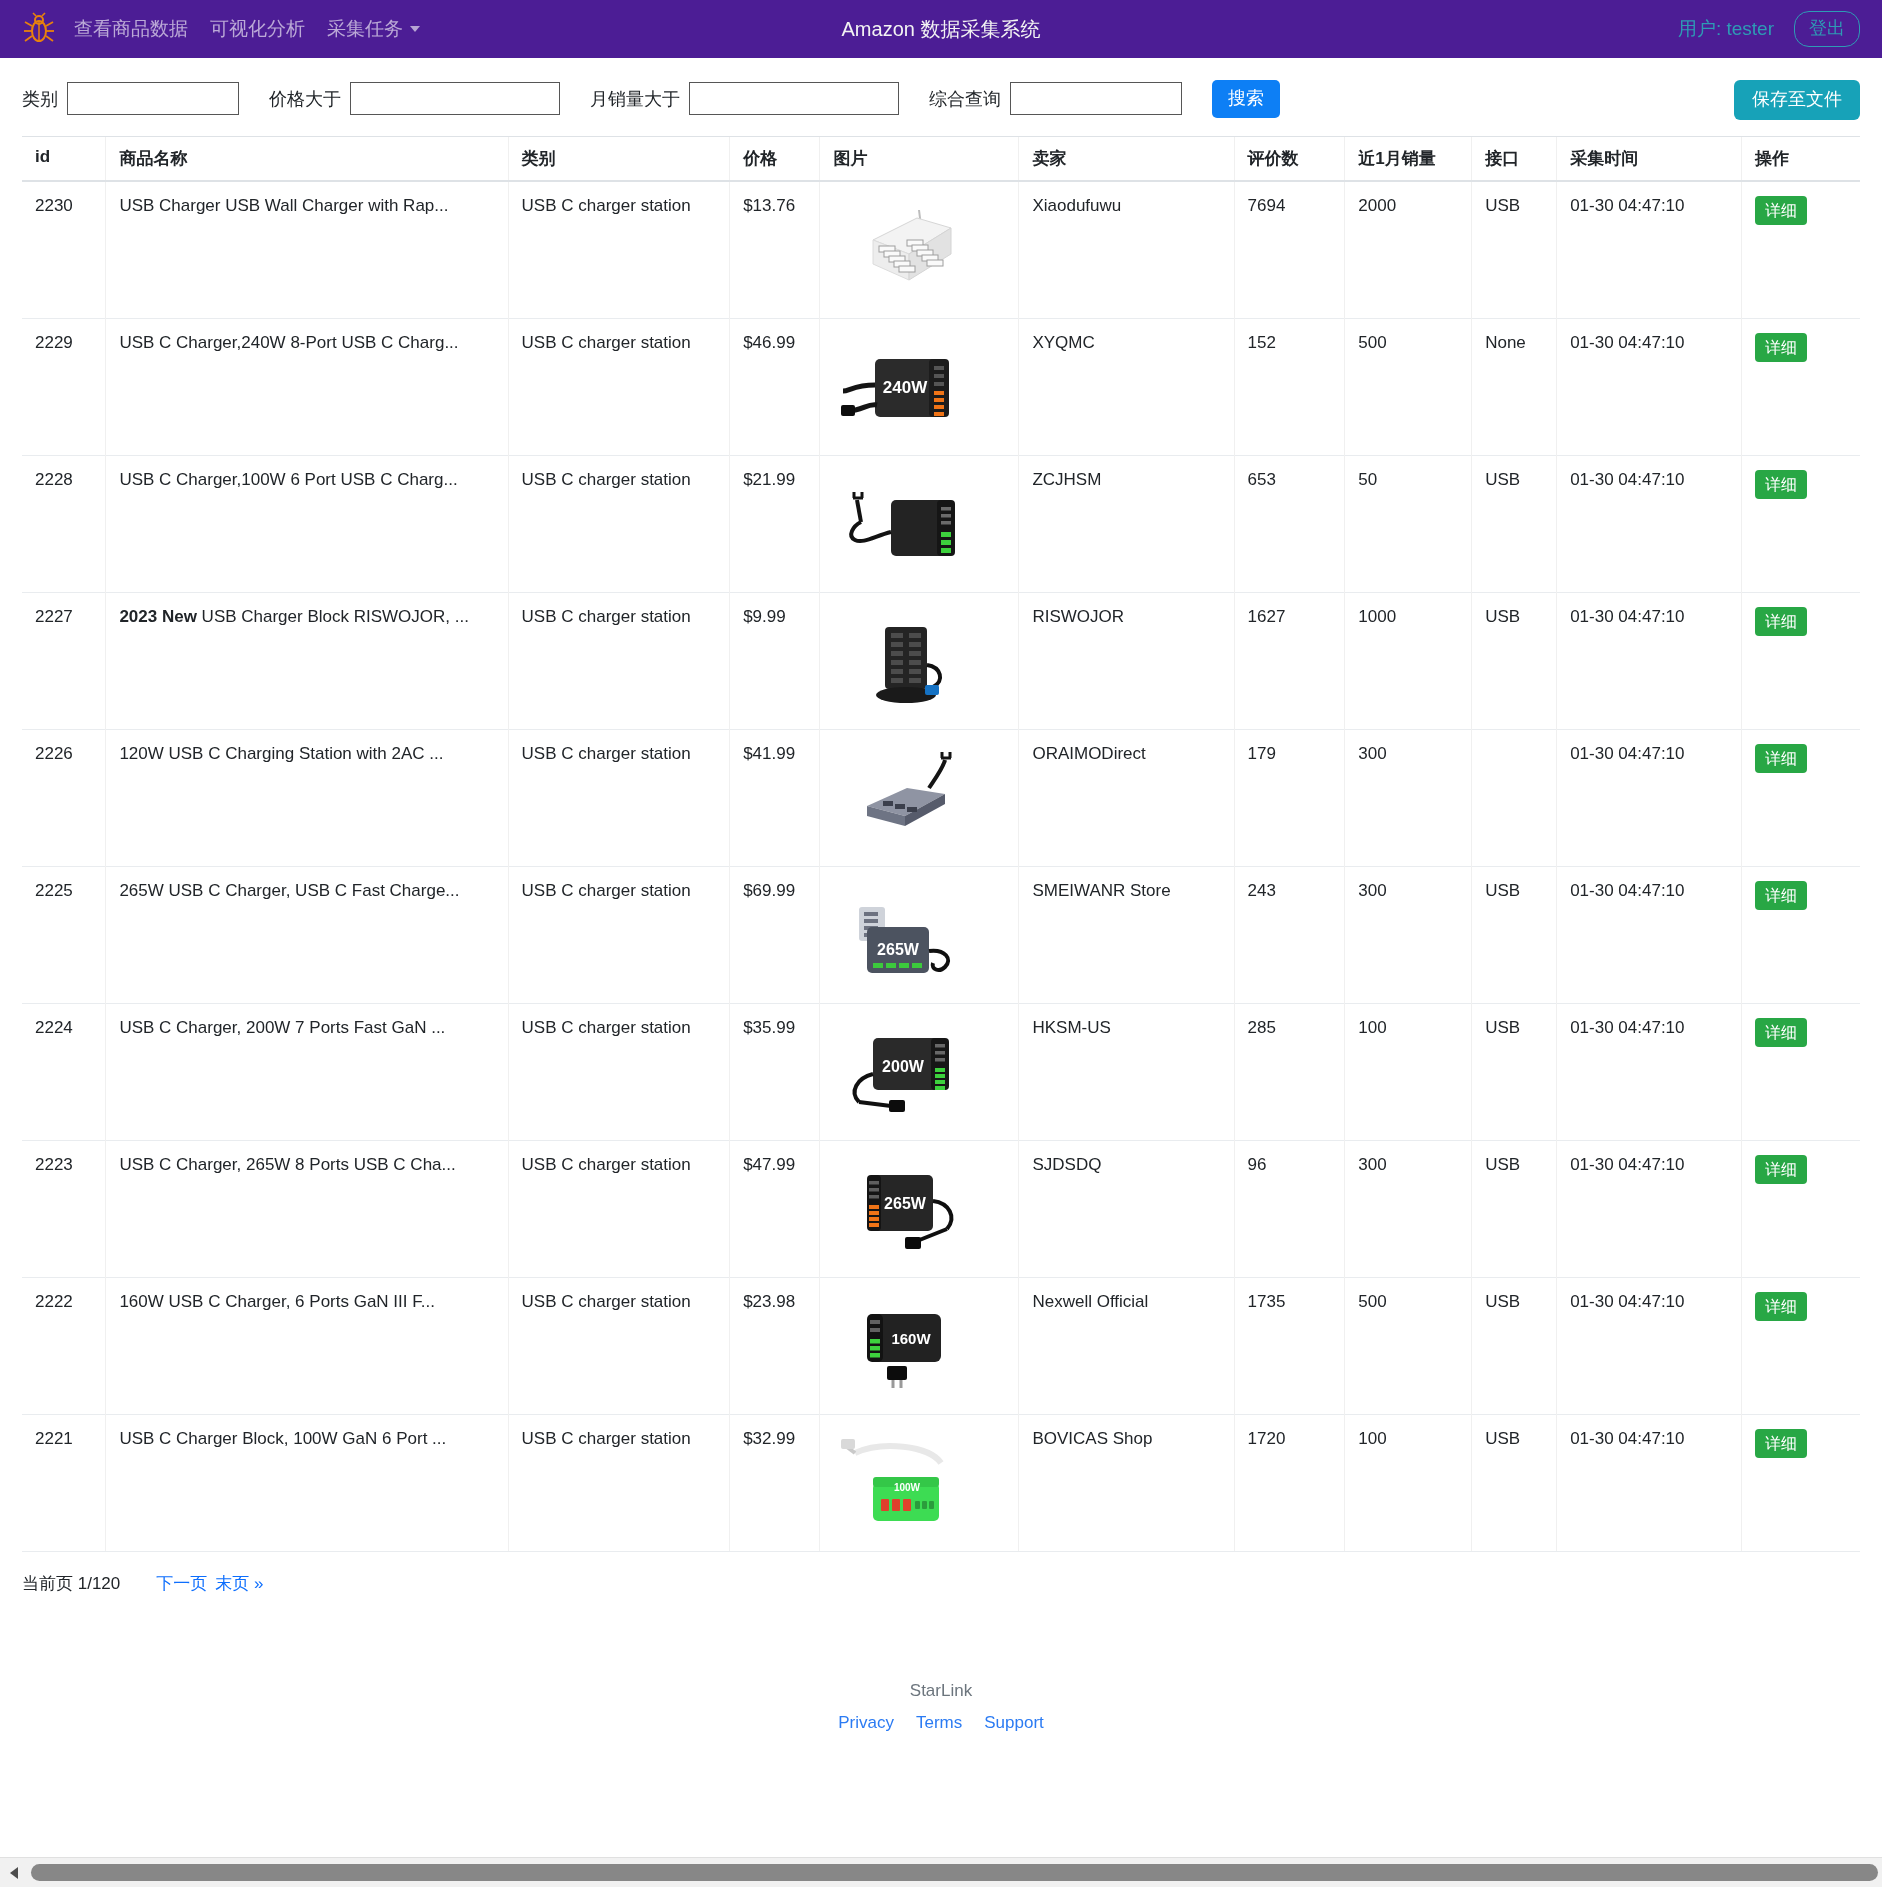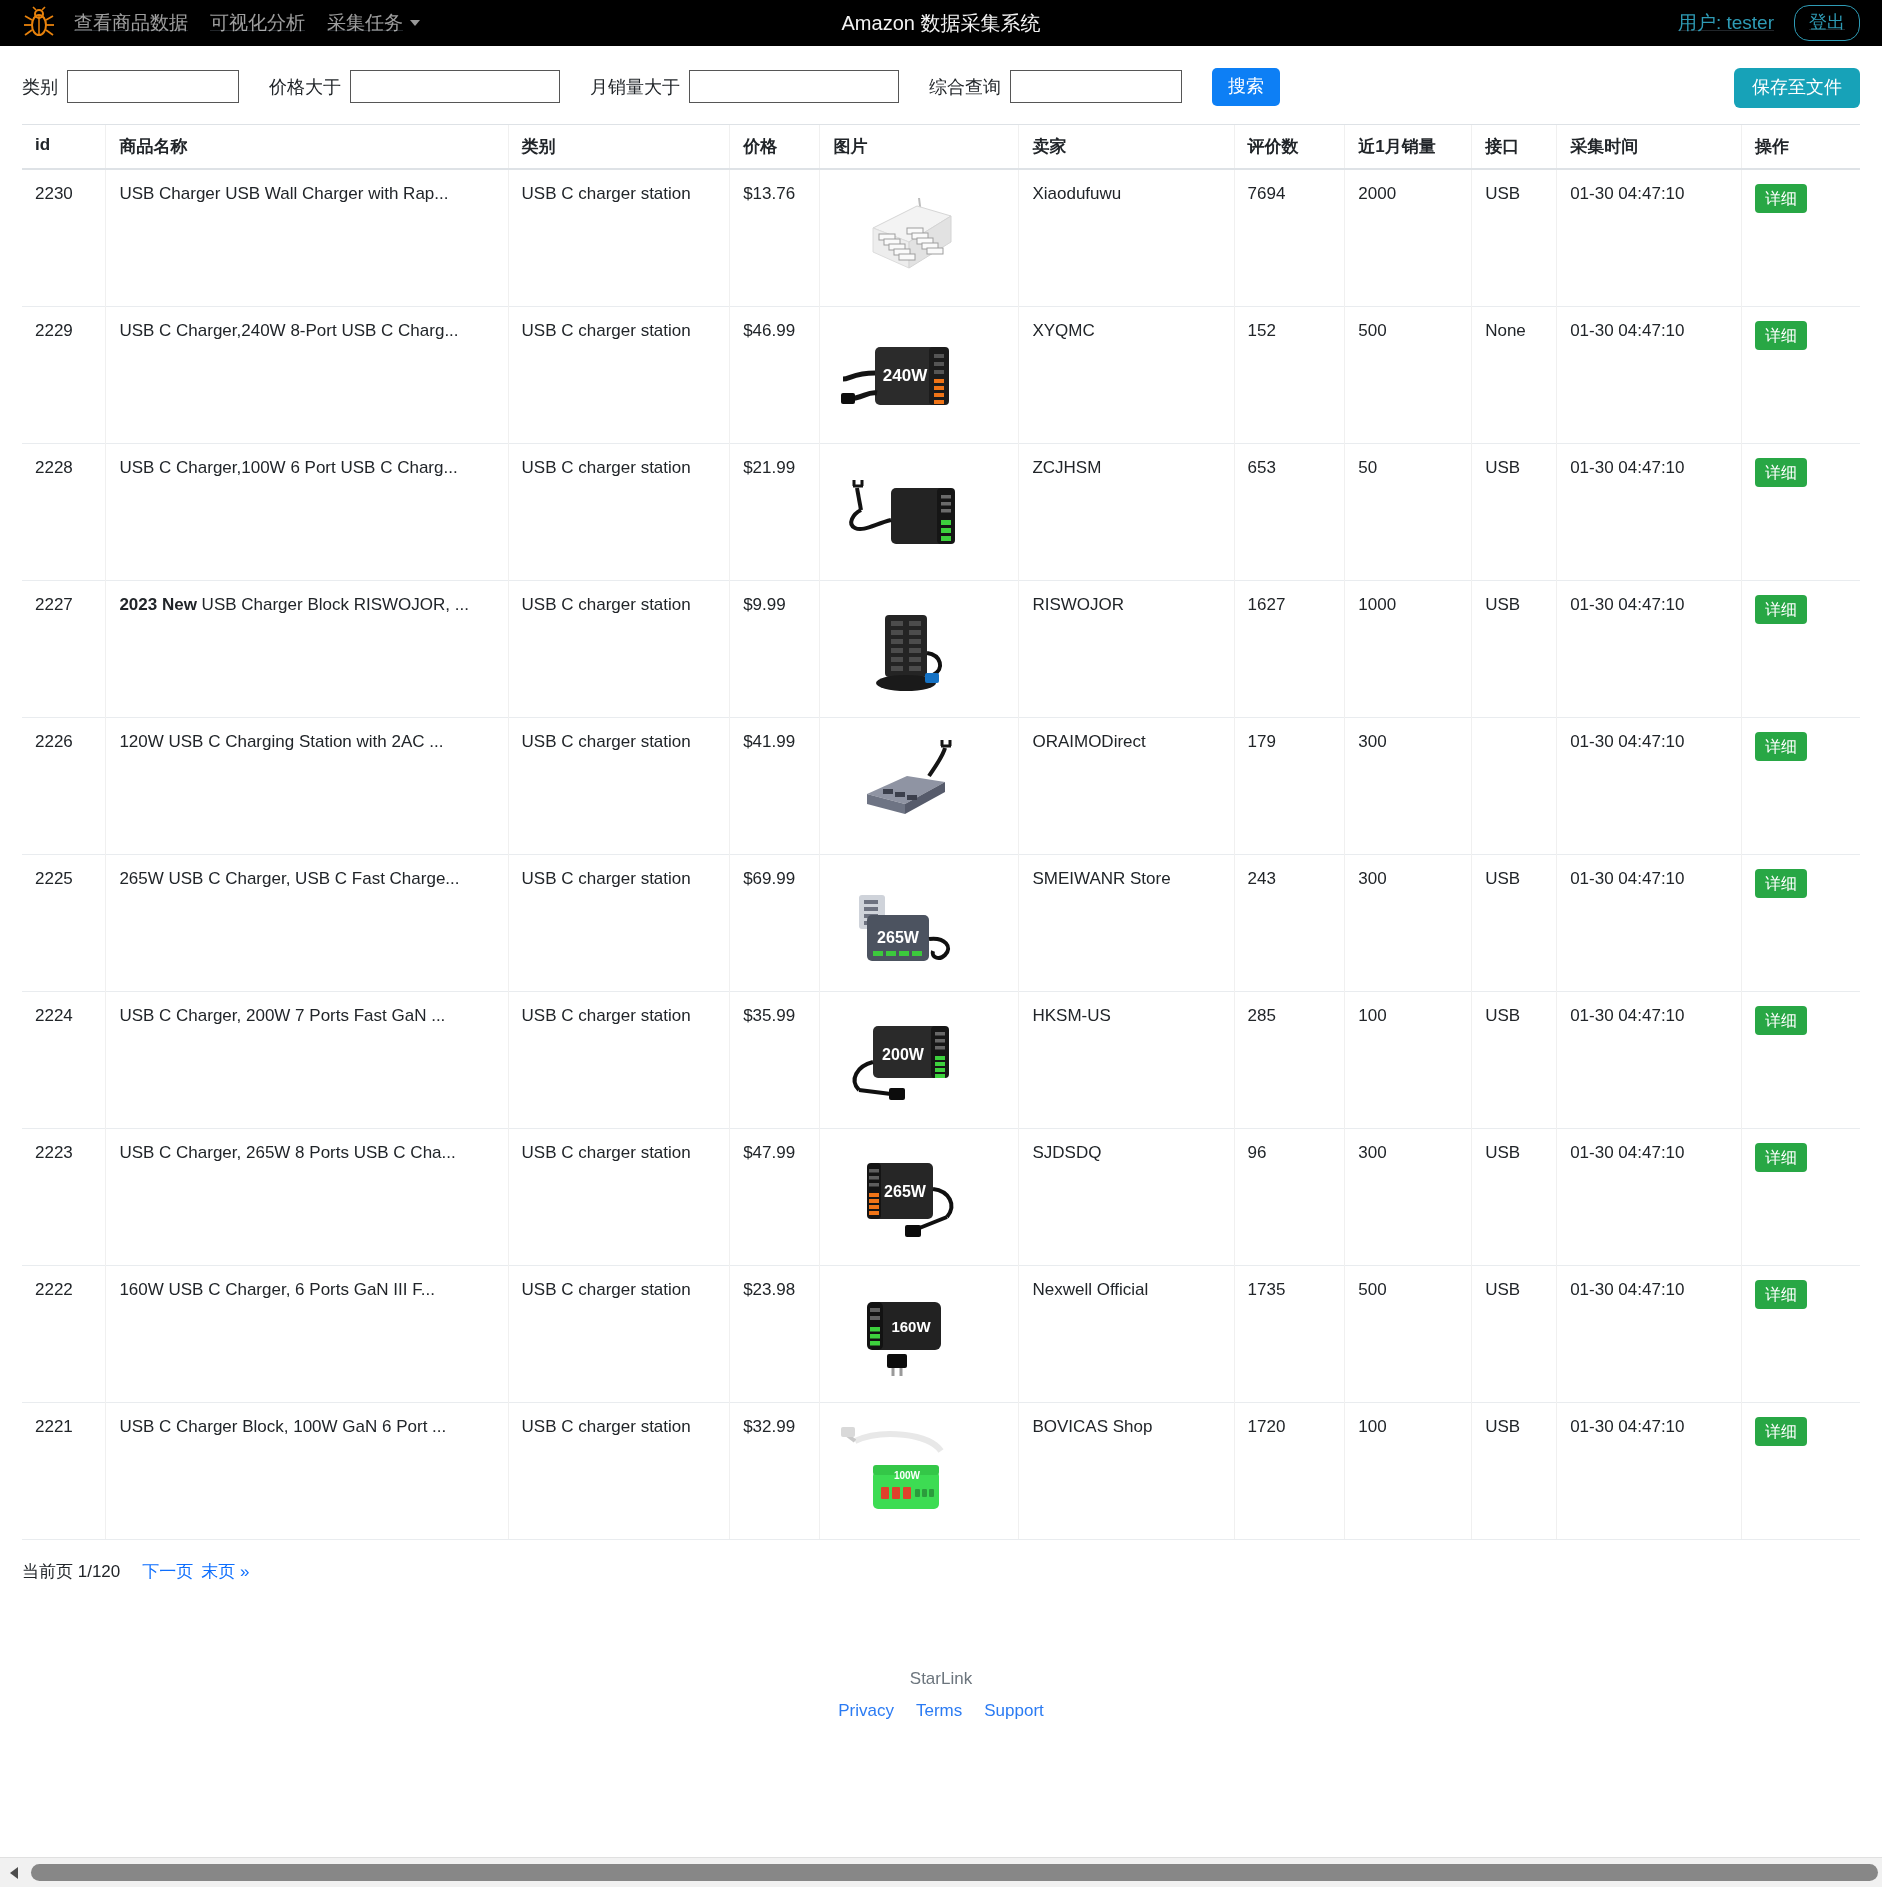--- a/index.html
+++ b/index.html
@@ -13,28 +13,27 @@
     font-size: 16px;
     color: #212529;
     width: 1882px;
     height: 1887px;
     overflow: hidden;
     position: relative;
   }
 
   
   .navbar {
-    background: #000000;
-    height: 46px;
+    background: #4c1d95;
+    height: 58px;
     display: flex;
     align-items: center;
     padding: 0 22px;
     box-sizing: border-box;
     position: relative;
-    text-decoration: underline;
   }
   .brand-icon {
     width: 34px;
     height: 34px;
     display: inline-block;
     position: relative;
     flex: 0 0 auto;
     margin-right: 18px;
   }
   .nav-links {
@@ -223,21 +222,21 @@
   .thumb svg { display: block; }
 
   
   .pagination {
     padding: 20px 22px 0 22px;
     font-size: 17px;
     display: flex;
     align-items: baseline;
     gap: 8px;
   }
-  .pagination .cur { color: #212529; margin-right: 14px; }
+  .pagination .cur { color: #212529; margin-right: 28px; }
   .pg-link {
     color: #0d6efd;
     text-decoration: none;
     cursor: pointer;
   }
 
   
   .footer {
     margin-top: 86px;
     text-align: center;

